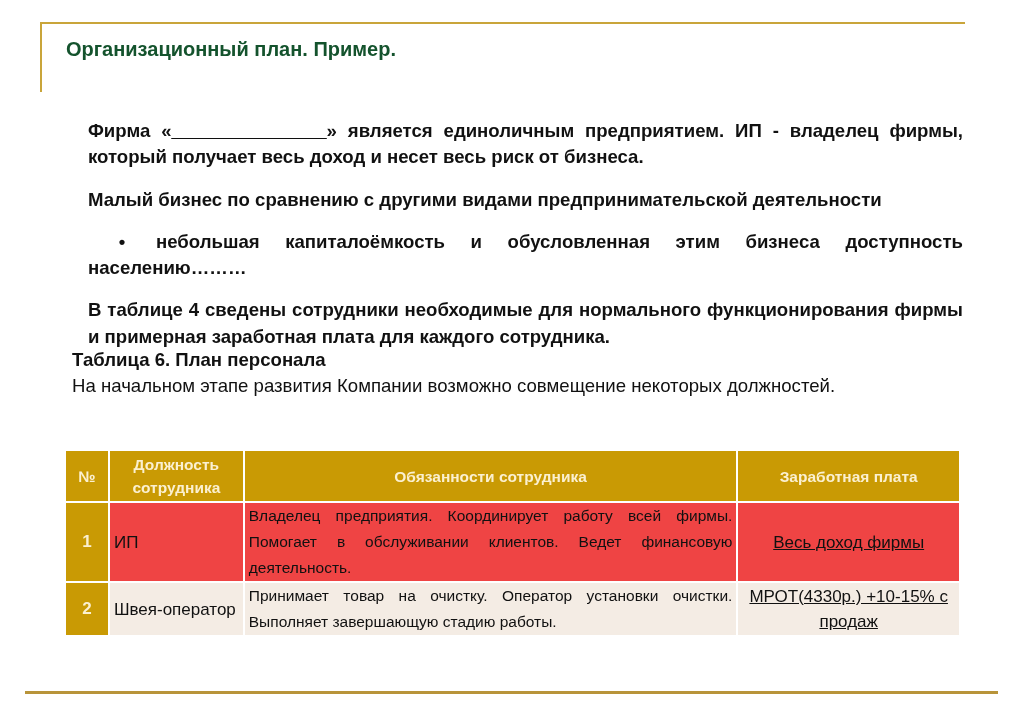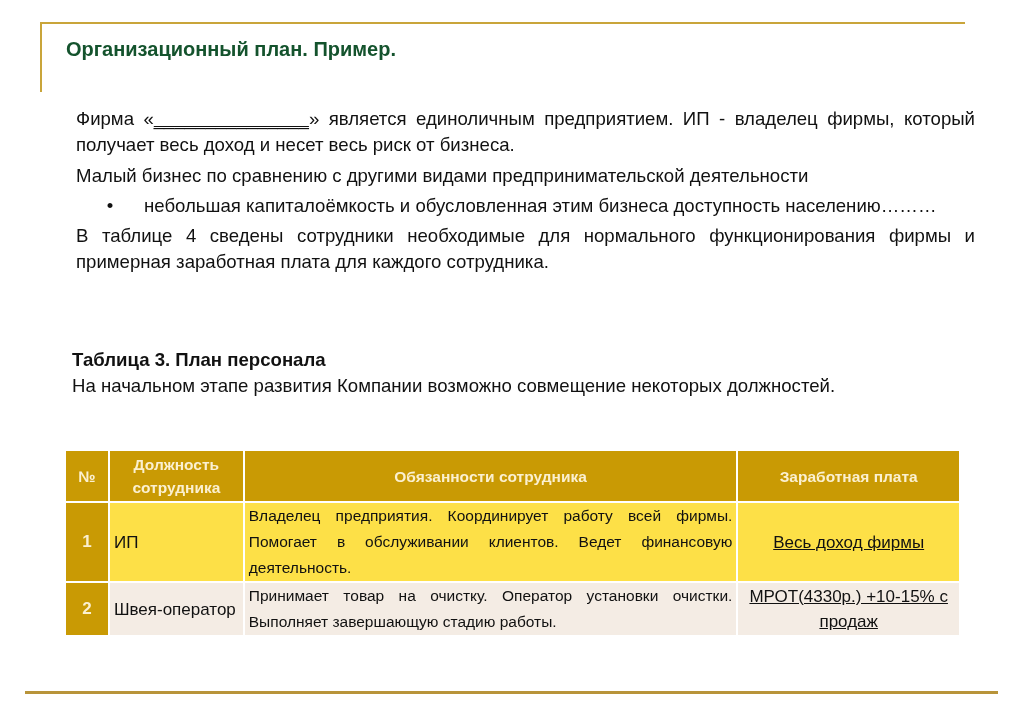--- a/index.html
+++ b/index.html
@@ -10,38 +10,38 @@
   .top-rule { position:absolute; left:40px; top:22px; width:925px; height:2px; background:#c9a53a; }
   .left-rule { position:absolute; left:40px; top:22px; width:2px; height:70px; background:#c9a53a; }
   .bottom-rule { position:absolute; left:25px; top:691px; width:973px; height:3px; background:#b8943a; }
   .title {
     position:absolute; left:66px; top:38px; font-size:20px; font-weight:bold; color:#14532d;
   }
   .body-text {
     position:absolute; left:72px; top:102px; width:907px;
     font-size:18.6px; line-height:26.3px; text-align:justify;
   }
-  .body-text p { margin:4px; }
+  .body-text p { margin:16px;font-weight:bold; }
   .just-line { text-align:justify; text-align-last:justify; }
   .bullet { display:inline-block; width:68px; text-align:center; }
   .blank { text-decoration:underline; }
   .sec {
     position:absolute; left:72px; top:347px; width:907px; font-size:18.6px; line-height:26.3px;
   }
   .sec .heading { font-weight:bold; }
   table.staff {
     position:absolute; left:64px; top:449px; width:897px; border-collapse:collapse;
     font-size:15.5px;
   }
   table.staff th, table.staff td { border:2px solid #ffffff; padding:0 4px; }
   table.staff th {
     background:#c99a04; color:#fbf0d0; font-weight:bold; height:50px; text-align:center; line-height:23px;
   }
   table.staff td.num { background:#c99a04; color:#fbf0d0; font-weight:bold; text-align:center; font-size:17px; }
-  tr.row1 td { background:#fde047; height:78px; }
+  tr.row1 td { background:#ef4444; height:78px; }
   tr.row2 td { background:#f4ece4; height:50px; }
   td.pos { text-align:left; font-size:17px; line-height:25px; }
   td.duty { text-align:justify; line-height:26px; font-size:15.5px; }
   td.pay { text-align:center; font-size:17px; line-height:25px;text-decoration:underline; }
 </style>
 </head>
 <body>
 
 <div class="top-rule"></div>
 <div class="left-rule"></div>
@@ -49,21 +49,21 @@
 <div class="title">Организационный план. Пример.</div>
 
 <div class="body-text">
   <p><span>Фирма «</span><span class="blank">_______________</span><span>» является единоличным предприятием. ИП - владелец фирмы, который получает весь доход и несет весь риск от бизнеса.</span></p>
   <p><span>Малый бизнес по сравнению с другими видами предпринимательской деятельности</span></p>
   <p><span class="bullet">•</span><span>небольшая капиталоёмкость и обусловленная этим бизнеса доступность населению………</span></p>
   <p>В таблице 4 сведены сотрудники необходимые для нормального функционирования фирмы и примерная заработная плата для каждого сотрудника.</p>
 </div>
 
 <div class="sec">
-  <div class="heading">Таблица 3. План персонала</div>
+  <div class="heading">Таблица 6. План персонала</div>
   <div style="text-align:justify">На начальном этапе развития Компании возможно совмещение некоторых должностей.</div>
 </div>
 
 <table class="staff">
   <colgroup>
     <col style="width:44px">
       <col style="width:135px">
       <col style="width:495px">
       <col style="width:223px">
   </colgroup>

